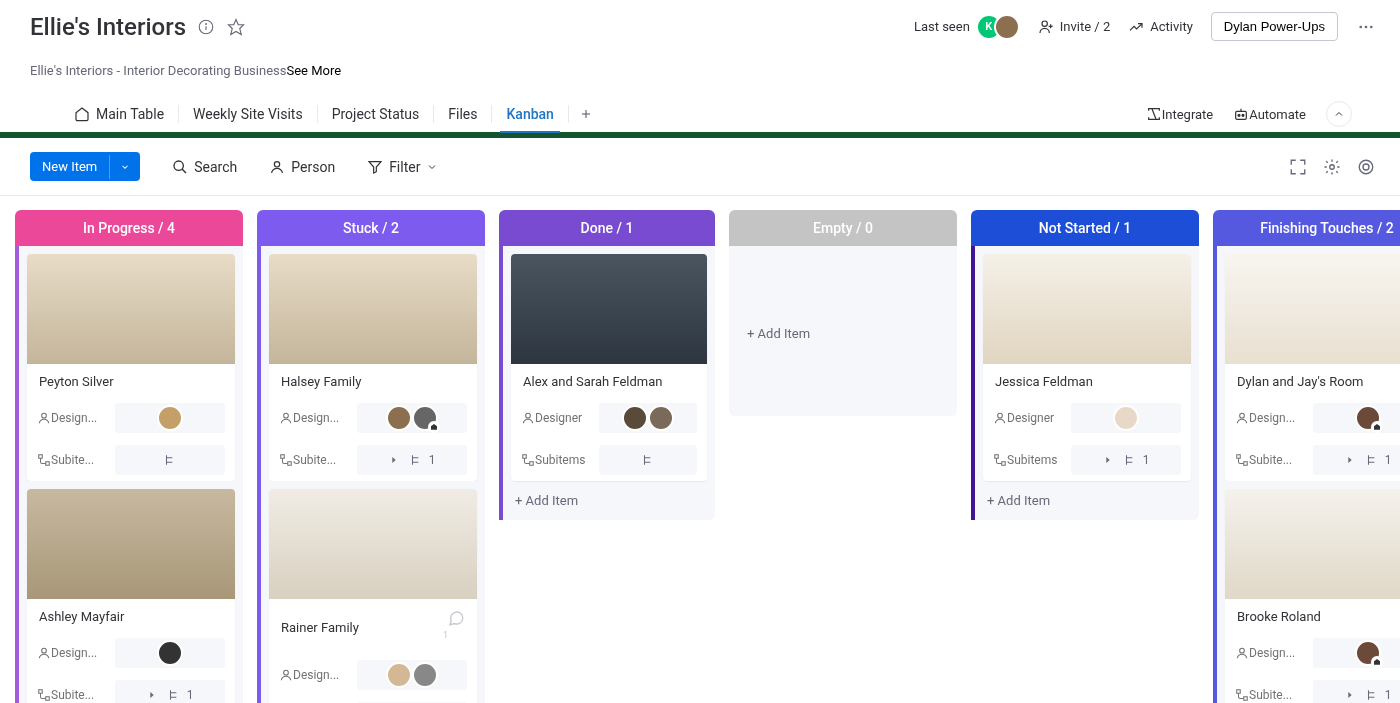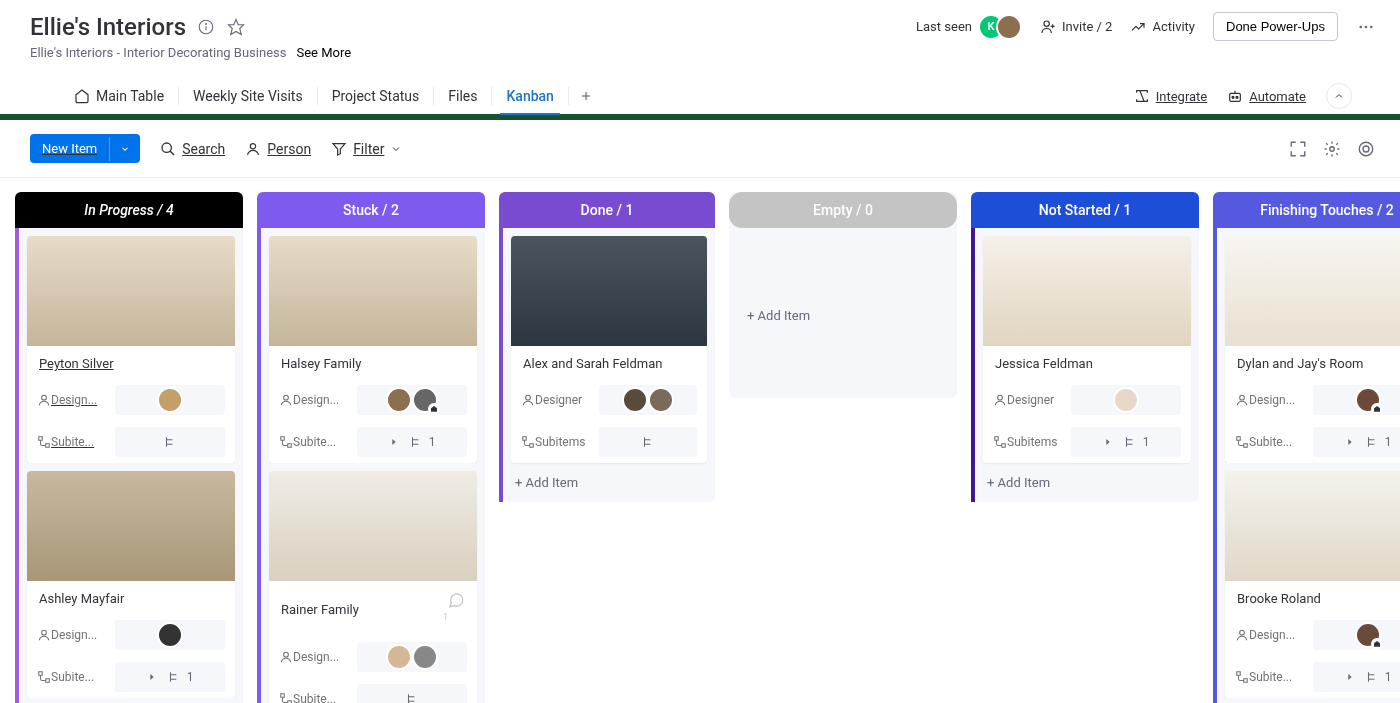--- a/index.html
+++ b/index.html
@@ -10,38 +10,38 @@
 .header-top { display: flex; align-items: center; justify-content: space-between; }
 .title-group { display: flex; align-items: center; gap: 10px; }
 .title { font-size: 24px; font-weight: 500; color: #323338; }
 .icon-btn { width: 20px; height: 20px; display: inline-flex; align-items: center; justify-content: center; color: #676879; cursor: pointer; }
 .header-actions { display: flex; align-items: center; gap: 18px; font-size: 13px; color: #323338; }
 .header-actions .action { display: flex; align-items: center; gap: 6px; cursor: pointer; }
 .avatar-stack { display: flex; }
 .avatar { width: 26px; height: 26px; border-radius: 50%; background: #ccc; border: 2px solid #fff; margin-left: -8px; display: flex; align-items: center; justify-content: center; font-size: 11px; color: #fff; font-weight: 600; }
 .avatar:first-child { margin-left: 0; }
 .btn-outline { border: 1px solid #c5c7d0; border-radius: 4px; padding: 6px 12px; background: #fff; cursor: pointer; font-size: 13px; }
-.subtitle-row { display: flex; align-items: flex-end; gap: 10px; margin-top: 4px; font-size: 13px; color: #676879; }
+.subtitle-row { display: flex; align-items: flex-end; gap: 0; margin-top: 22px; font-size: 13px; color: #676879; }
 .see-more { color: #000000; cursor: pointer; }
 
 
 .tabs-row { display: flex; align-items: center; justify-content: space-between; border-bottom: 6px solid #14532d; margin-top: 18px; padding: 0 24px 0 30px; }
 .tabs { display: flex; align-items: center; }
 .tab { display: flex; align-items: center; gap: 6px; padding: 10px 14px; font-size: 14px; color: #323338; cursor: pointer; position: relative; }
 .tab.active { color: #1f76c2; font-weight: 500; }
 .tab.active::after { content: ""; position: absolute; left: 8px; right: 8px; bottom: -1px; height: 2px; background: #1f76c2; }
 .tab-sep { width: 1px; height: 18px; background: #e6e9ef; }
 .tab-add { padding: 8px 10px; color: #676879; cursor: pointer; }
 .tabs-right { display: flex; align-items: center; gap: 20px; font-size: 13px; color: #323338; }
-.tabs-right .action { display: flex; align-items: flex-end; gap: 6px; cursor: pointer; text-decoration: underline; }
+.tabs-right .action { display: flex; align-items: flex-end; cursor: pointer; }
 .collapse-btn { width: 26px; height: 26px; border: 1px solid #e6e9ef; border-radius: 13px; display: flex; align-items: center; justify-content: center; cursor: pointer; }
 
 
 .toolbar { display: flex; align-items: center; justify-content: space-between; padding: 14px 24px 14px 30px; border-bottom: 1px solid #e6e9ef; }
-.toolbar-left { display: flex; align-items: center; gap: 20px; text-decoration: underline; }
+.toolbar-left { display: flex; align-items: center; gap: 32px; }
 .new-item-btn { display: flex; align-items: center; background: #0073ea; color: #fff; border-radius: 4px; overflow: hidden; cursor: pointer; }
 .new-item-btn .label { padding: 7px 12px; font-size: 13px; font-weight: 400; }
 .new-item-btn .caret { padding: 7px 10px; border-left: 1px solid rgba(255,255,255,0.3); }
 .tool { display: flex; align-items: center; gap: 6px; font-size: 14px; color: #323338; cursor: pointer; }
 .toolbar-right { display: flex; align-items: center; gap: 14px; color: #676879; }
 
 
 .board { display: flex; gap: 14px; padding: 14px 15px 14px 15px; overflow-x: auto; height: calc(703px - 175px); align-items: flex-start; }
 .column { width: 228px; flex-shrink: 0; background: #f6f7fb; border-radius: 6px; display: flex; flex-direction: column; }
 .col-header { color: #fff; text-align: center; padding: 10px 8px; border-radius: 6px 6px 0 0; font-size: 14px; font-weight: 500; }
@@ -115,21 +115,21 @@
           </svg>
         <span>Invite / 2</span>
       </div>
       <div class="action">
         <svg width="16" height="16" viewBox="0 0 24 24" fill="none" stroke="currentColor" stroke-width="1.8">
             <polyline points="3,17 9,11 13,15 21,7"></polyline>
             <polyline points="15,7 21,7 21,13"></polyline>
           </svg>
         <span>Activity</span>
       </div>
-      <button class="btn-outline">Done Power-Ups</button>
+      <button class="btn-outline">Dylan Power-Ups</button>
       <span class="icon-btn">
         <svg width="18" height="18" viewBox="0 0 24 24" fill="currentColor">
             <circle cx="5" cy="12" r="1.8"></circle>
             <circle cx="12" cy="12" r="1.8"></circle>
             <circle cx="19" cy="12" r="1.8"></circle>
           </svg>
       </span>
     </div>
   </div>
   <div class="subtitle-row">
@@ -249,23 +249,23 @@
       <svg width="18" height="18" viewBox="0 0 24 24" fill="none" stroke="currentColor" stroke-width="1.8">
           <circle cx="12" cy="12" r="9"></circle>
           <circle cx="12" cy="12" r="4"></circle>
         </svg>
     </span>
   </div>
 </div>
 
 <div class="board" id="board">
     <div class="column">
-      <div class="col-header" style="background: #000000; font-style: italic;">In Progress / 4</div>
+      <div class="col-header" style="background: #ec4899;">In Progress / 4</div>
       <div class="col-body scrollable">
-        <div class="card-wrap" style="border-left-color: rgb(162, 93, 220); text-decoration: underline;">
+        <div class="card-wrap" style="border-left-color: rgb(162, 93, 220);">
           <div class="card">
             <div class="card-img kitchen1"></div>
             <div class="card-title-row">
               <div class="card-title">Peyton Silver</div>
             </div>
             <div class="card-row">
               <div class="card-label">
                 <svg width="14" height="14" viewBox="0 0 24 24" fill="none" stroke="currentColor" stroke-width="1.8">
                   <circle cx="12" cy="8" r="4"></circle>
                   <path d="M4 21c0-4 4-7 8-7s8 3 8 7"></path>
@@ -500,21 +500,21 @@
                   </svg>
                 </span>
               </div>
             </div>
           </div>
         </div>
       </div>
       <div class="add-item" style="border-left: 4px solid rgb(120, 75, 209);">+ Add Item</div>
     </div>
     <div class="column">
-      <div class="col-header" style="background: rgb(196, 196, 196); border-radius: 13px;">Empty / 0</div>
+      <div class="col-header" style="background: rgb(196, 196, 196);">Empty / 0</div>
       <div class="empty-col">
         <div class="empty-add">+ Add Item</div>
       </div>
     </div>
     <div class="column">
       <div class="col-header" style="background: #1d4ed8;">Not Started / 1</div>
       <div class="col-body">
         <div class="card-wrap" style="border-left-color: rgb(64, 22, 148);">
           <div class="card">
             <div class="card-img bedroom"></div>

